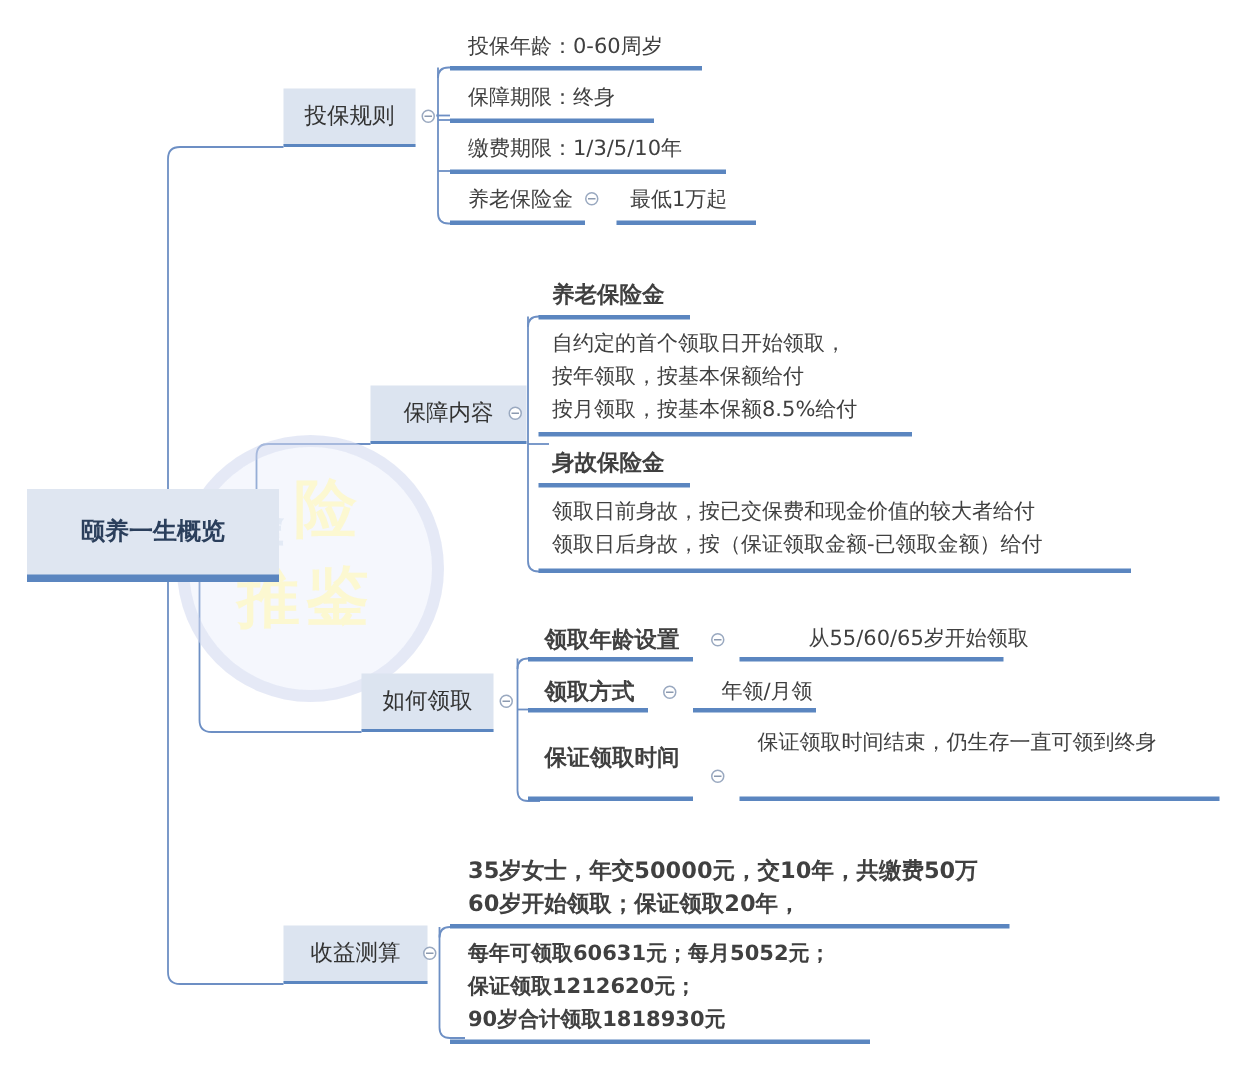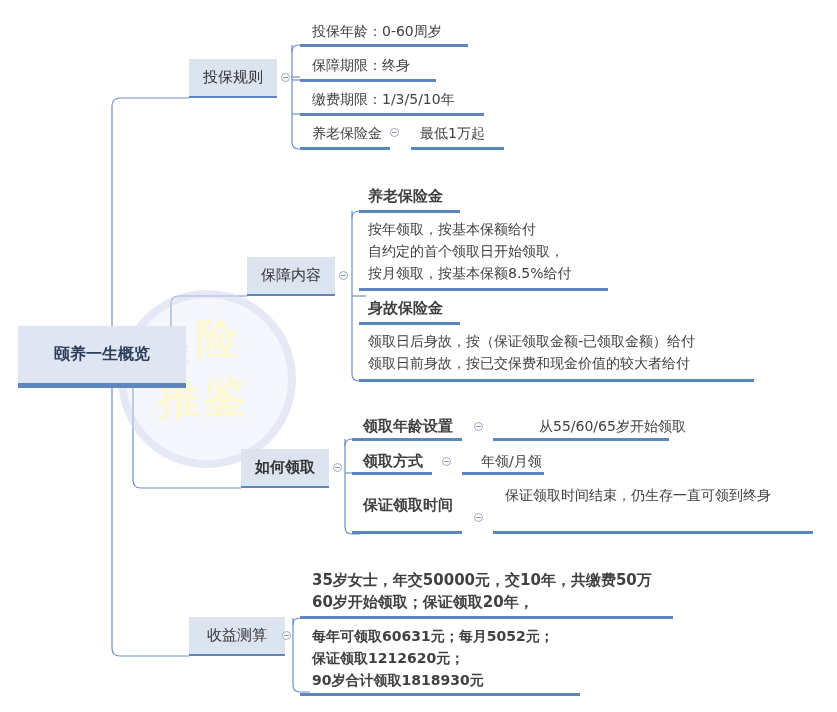--- a/index.html
+++ b/index.html
@@ -89,41 +89,41 @@
 <span class="leaf" style="left:312px; top:54px;">保障期限：终身</span>
 <div class="uline" style="left:300px; top:79px; width:136px;"></div>
 <span class="leaf" style="left:312px; top:88px;">缴费期限：1/3/5/10年</span>
 <div class="uline" style="left:300px; top:113px; width:184px;"></div>
 <span class="leaf" style="left:312px; top:122px;">养老保险金</span>
 <div class="uline" style="left:300px; top:147px; width:90px;"></div>
 <span class="collapse" style="left:390px; top:128px;"></span>
 <span class="leaf" style="left:420px; top:122px;">最低1万起</span>
 <div class="uline" style="left:411px; top:147px; width:93px;"></div>
 
-<div class="main-topic" style="left:247px; top:257px; width:88px;">
+<div class="main-topic" style="left:247px; top:257px; width:104px;">
   <span>保障内容</span>
 </div>
 <span class="collapse" style="left:339px; top:271px;"></span>
 <span class="leaf bold" style="left:368px; top:185px;">养老保险金</span>
 <div class="uline" style="left:359px; top:210px; width:101px;"></div>
 <div class="leaf" style="left:368px; top:218px;">
+  <div>自约定的首个领取日开始领取，</div>
   <div>按年领取，按基本保额给付</div>
-  <div>自约定的首个领取日开始领取，</div>
   <div>按月领取，按基本保额8.5%给付</div>
 </div>
 <div class="uline" style="left:359px; top:288px; width:249px;"></div>
 <span class="leaf bold" style="left:368px; top:297px;">身故保险金</span>
 <div class="uline" style="left:359px; top:322px; width:101px;"></div>
 <div class="leaf" style="left:368px; top:330px;">
+  <div>领取日前身故，按已交保费和现金价值的较大者给付</div>
   <div>领取日后身故，按（保证领取金额-已领取金额）给付</div>
-  <div>领取日前身故，按已交保费和现金价值的较大者给付</div>
 </div>
 <div class="uline" style="left:359px; top:379px; width:395px;"></div>
 
-<div class="main-topic" style="left:241px; top:449px; width:88px;font-weight:bold;">
+<div class="main-topic" style="left:241px; top:449px; width:88px;">
   <span>如何领取</span>
 </div>
 <span class="collapse" style="left:333px; top:463px;"></span>
 <span class="leaf bold" style="left:363px; top:415px;">领取年龄设置</span>
 <div class="uline" style="left:352px; top:438px; width:110px;"></div>
 <span class="collapse" style="left:474px; top:422px;"></span>
 <span class="leaf" style="left:503px; top:415px;margin-left:36px;">从55/60/65岁开始领取</span>
 <div class="uline" style="left:493px; top:438px; width:176px;"></div>
 <span class="leaf bold" style="left:363px; top:450px;text-align:right;">领取方式</span>
 <div class="uline" style="left:352px; top:472px; width:80px;"></div>

